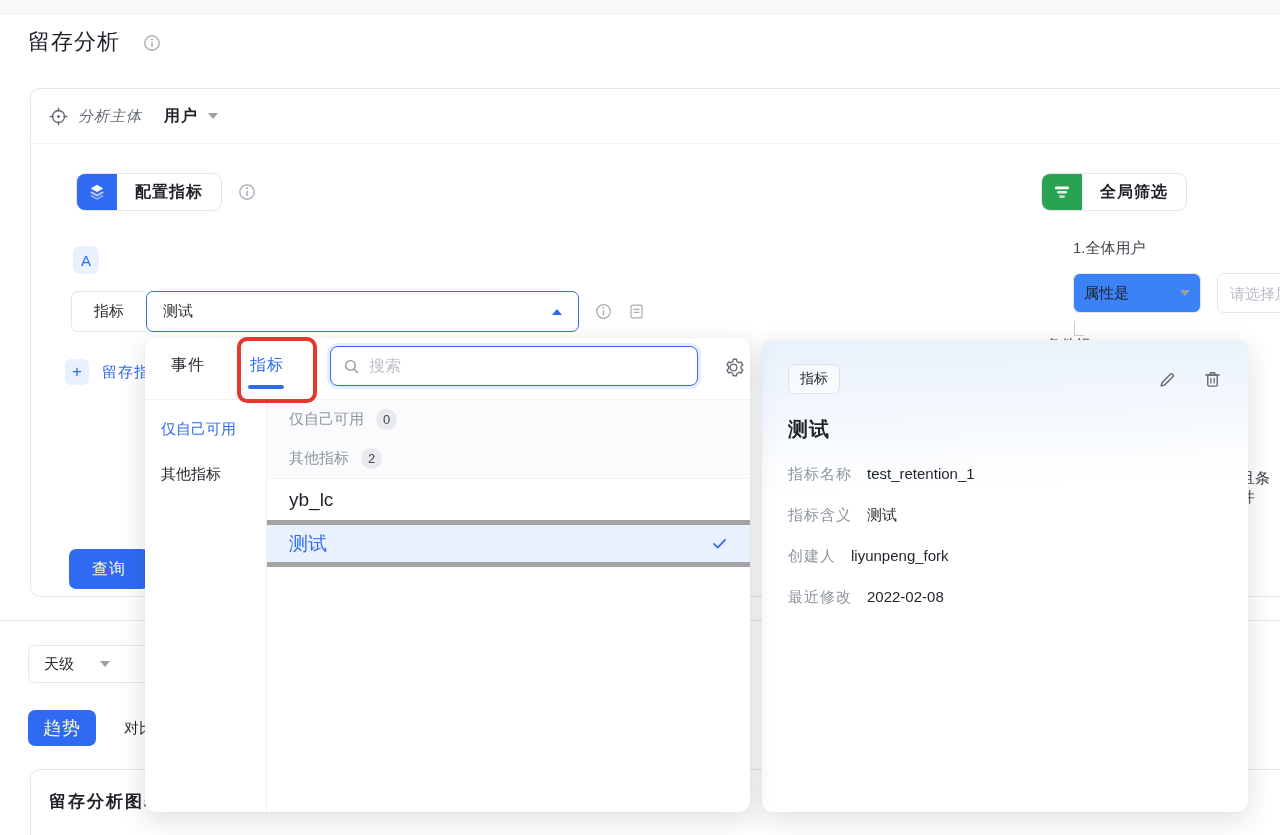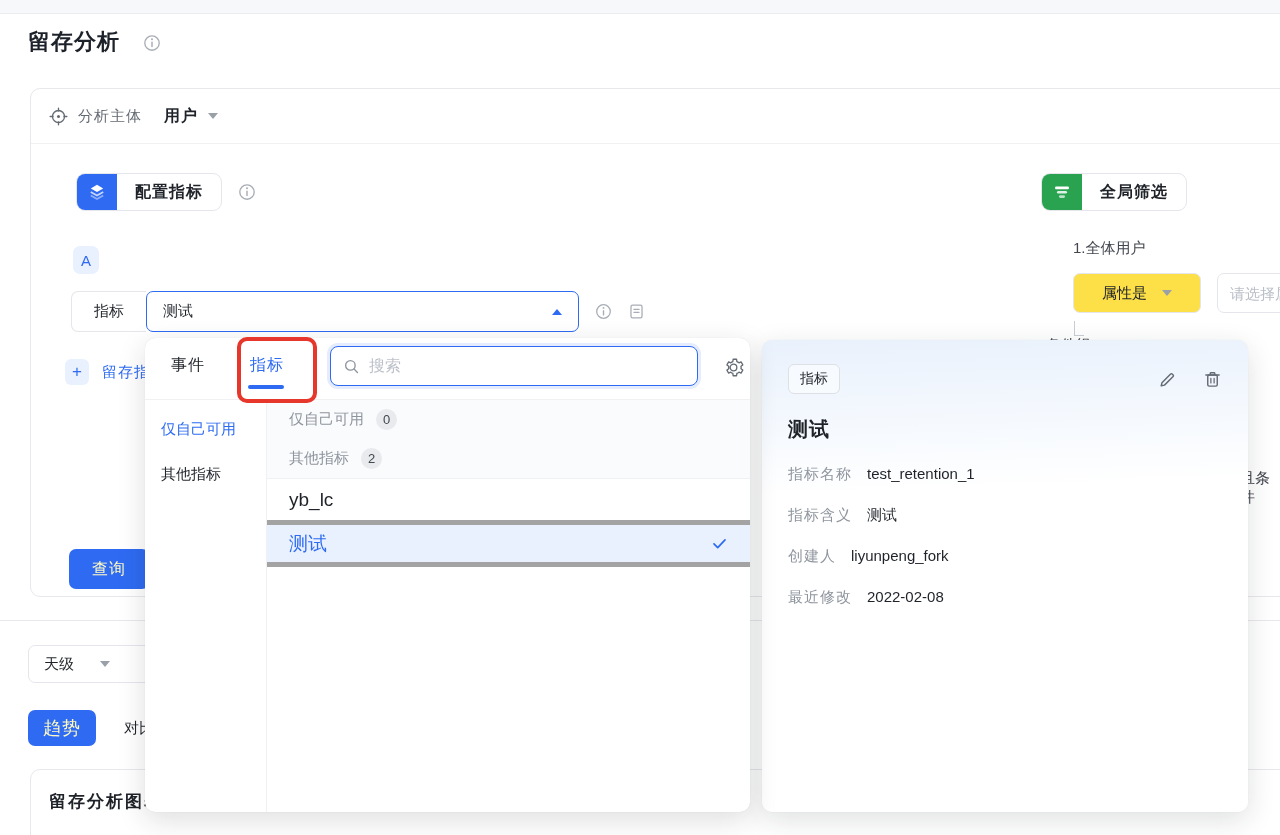--- a/index.html
+++ b/index.html
@@ -3,47 +3,47 @@
 <meta charset="utf-8">
 <style>
   * { margin:0; padding:0; box-sizing:border-box; }
   html,body { width:1280px; height:835px; overflow:hidden; }
   body { font-family:"Liberation Sans","DejaVu Sans",sans-serif; color:#1f2329; background:#ffffff; }
   #app { position:relative; width:1280px; height:835px; overflow:hidden; background:#fff; }
 
   .topstrip { position:absolute; left:0; top:0; width:1280px; height:14px;
     background:#f7f8fa; border-bottom:1px solid #ebedf0; }
 
-  .page-title { position:absolute; left:28px; top:27px; font-size:22px; font-weight:bold; letter-spacing:1px; color:#1d2129; }
+  .page-title { position:absolute; left:28px; top:27px; font-size:22px; font-weight:normal; letter-spacing:1px; color:#1d2129; }
   .title-info { position:absolute; left:143px; top:34px; }
 
   
   .main-card { position:absolute; left:30px; top:88px; width:1270px; height:509px;
     background:#fff; border:1px solid #e7e8ec; border-radius:10px; }
   .subject-row { height:55px; border-bottom:1px solid #f0f1f3; display:flex; align-items:center; padding-left:18px; }
-  .subject-label { color:#646a73; font-size:15px; margin-left:10px; letter-spacing:1px; }
+  .subject-label { color:#646a73; font-size:15px; margin-left:10px; letter-spacing:1px;font-style:italic; }
   .subject-value { font-size:16px; font-weight:bold; margin-left:22px; letter-spacing:1px; }
   .caret-down { width:0; height:0; border-left:5px solid transparent; border-right:5px solid transparent;
     border-top:6px solid #9aa0a8; display:inline-block; }
   .subject-caret { margin-left:10px; }
 
   .pill { position:absolute; height:38px; display:inline-flex; align-items:stretch;
     border:1px solid #e5e6eb; border-radius:9px; overflow:hidden; background:#fff; }
   .pill .icon-box { width:40px; display:flex; align-items:center; justify-content:center; }
   .pill .pill-label { display:flex; align-items:center; padding:0 18px; font-size:16px; font-weight:bold; letter-spacing:1px; }
   .pill-config { left:32px; top:84px;margin-left:13px; }
   .pill-config .icon-box { background:#2e6bf2; }
   .pill-filter { left:1010px; top:84px; }
   .pill-filter .icon-box { background:#2aa351; }
   .config-info { position:absolute; left:207px; top:94px; }
 
   .gf-title { position:absolute; left:1042px; top:150px; font-size:15px; color:#42464e; }
   .gf-operator { position:absolute; left:1042px; top:184px; width:128px; height:40px;
-    border:1px solid #e5e6eb; border-radius:7px; background:#fde047; display:flex; align-items:center;
-    padding:0 28px; font-size:15px; }
+    border:1px solid #e5e6eb; border-radius:7px; background:#3b82f6; display:flex; align-items:center;
+    padding:0 10px; font-size:15px; }
   .gf-operator .caret-down { margin-left:auto; }
   .gf-prop { position:absolute; left:1186px; top:184px; width:114px; height:40px;
     border:1px solid #e5e6eb; border-radius:7px; background:#fff; display:flex; align-items:center; padding:0 12px; }
   .gf-prop input { border:none; outline:none; width:100%; font-size:15px; font-family:inherit; background:transparent; }
   .gf-prop input::placeholder { color:#b9bec7; }
   .frag { position:absolute; z-index:3; font-size:15px; color:#42464e; }
   .frag-cond { left:1046px; top:321px; display:flex; align-items:flex-end;flex-direction:column; }
   .frag-cond .connector { width:10px; height:15px; border-left:1.5px solid #c9cdd4; border-bottom:1.5px solid #c9cdd4; margin-right:7px; }
   .frag-right { left:1240px; top:469px; }
 

